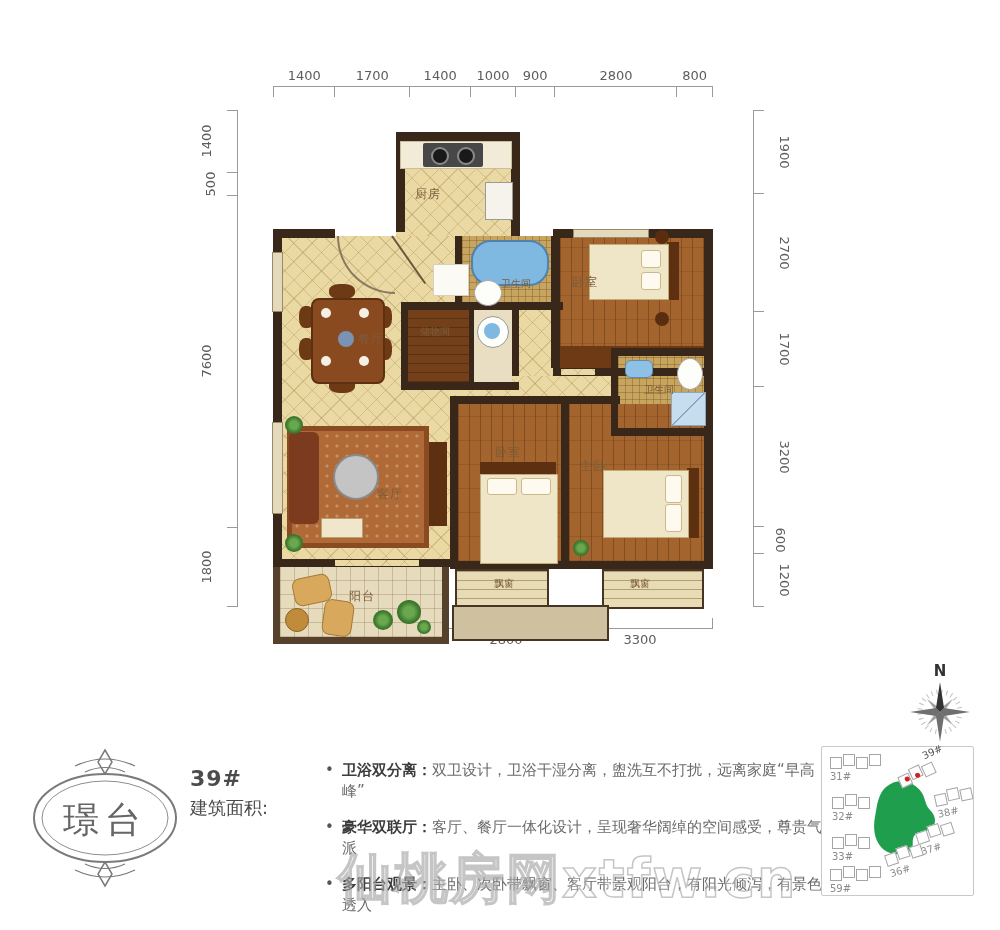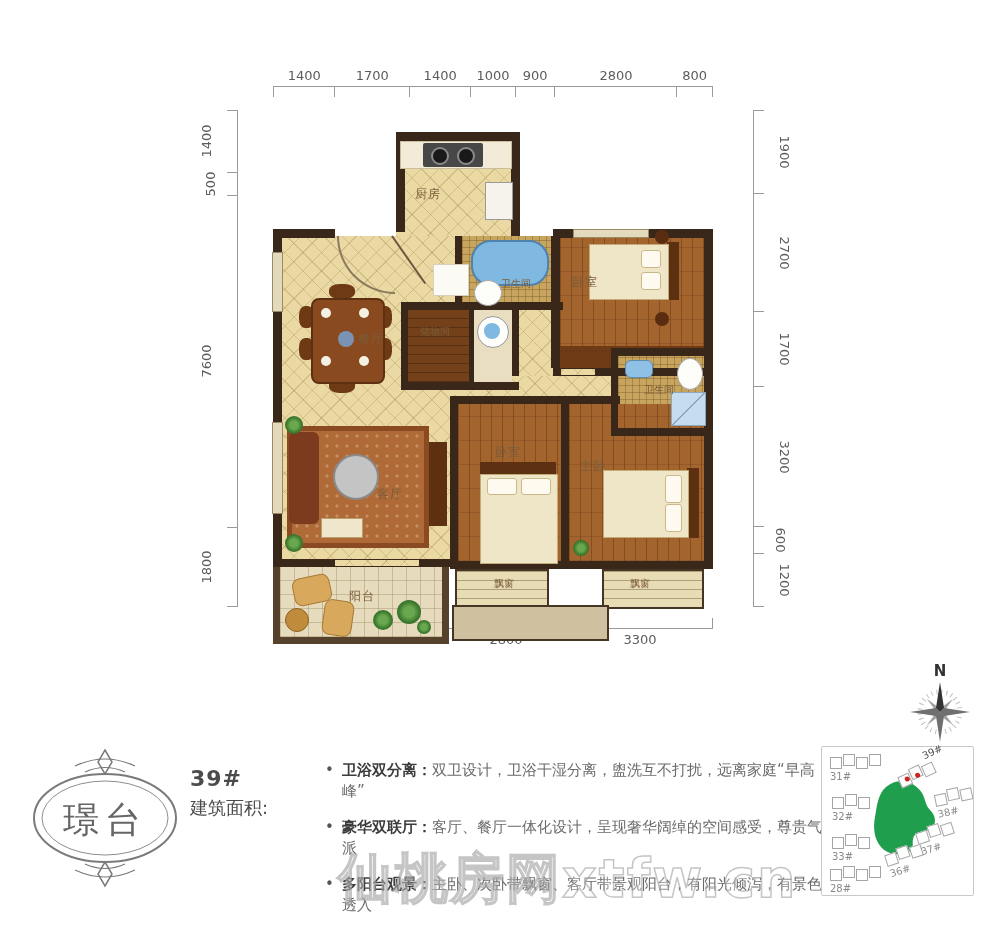--- a/index.html
+++ b/index.html
@@ -352,21 +352,21 @@
         </div>
       <div class="blabel">33#</div>
     </div>
     <div class="bldg" style="left:8px;top:122px;">
       <div class="sqrow">
           <span class="sq"></span>
           <span class="sq up"></span>
           <span class="sq"></span>
           <span class="sq up"></span>
         </div>
-      <div class="blabel">28#</div>
+      <div class="blabel">59#</div>
     </div>
     <div class="bldg" style="left:65px;top:102px;transform:rotate(-18deg);">
       <div class="sqrow">
           <span class="sq"></span>
           <span class="sq up"></span>
           <span class="sq"></span>
         </div>
       <div class="blabel">36#</div>
     </div>
     <div class="bldg" style="left:96px;top:80px;transform:rotate(-18deg);">

